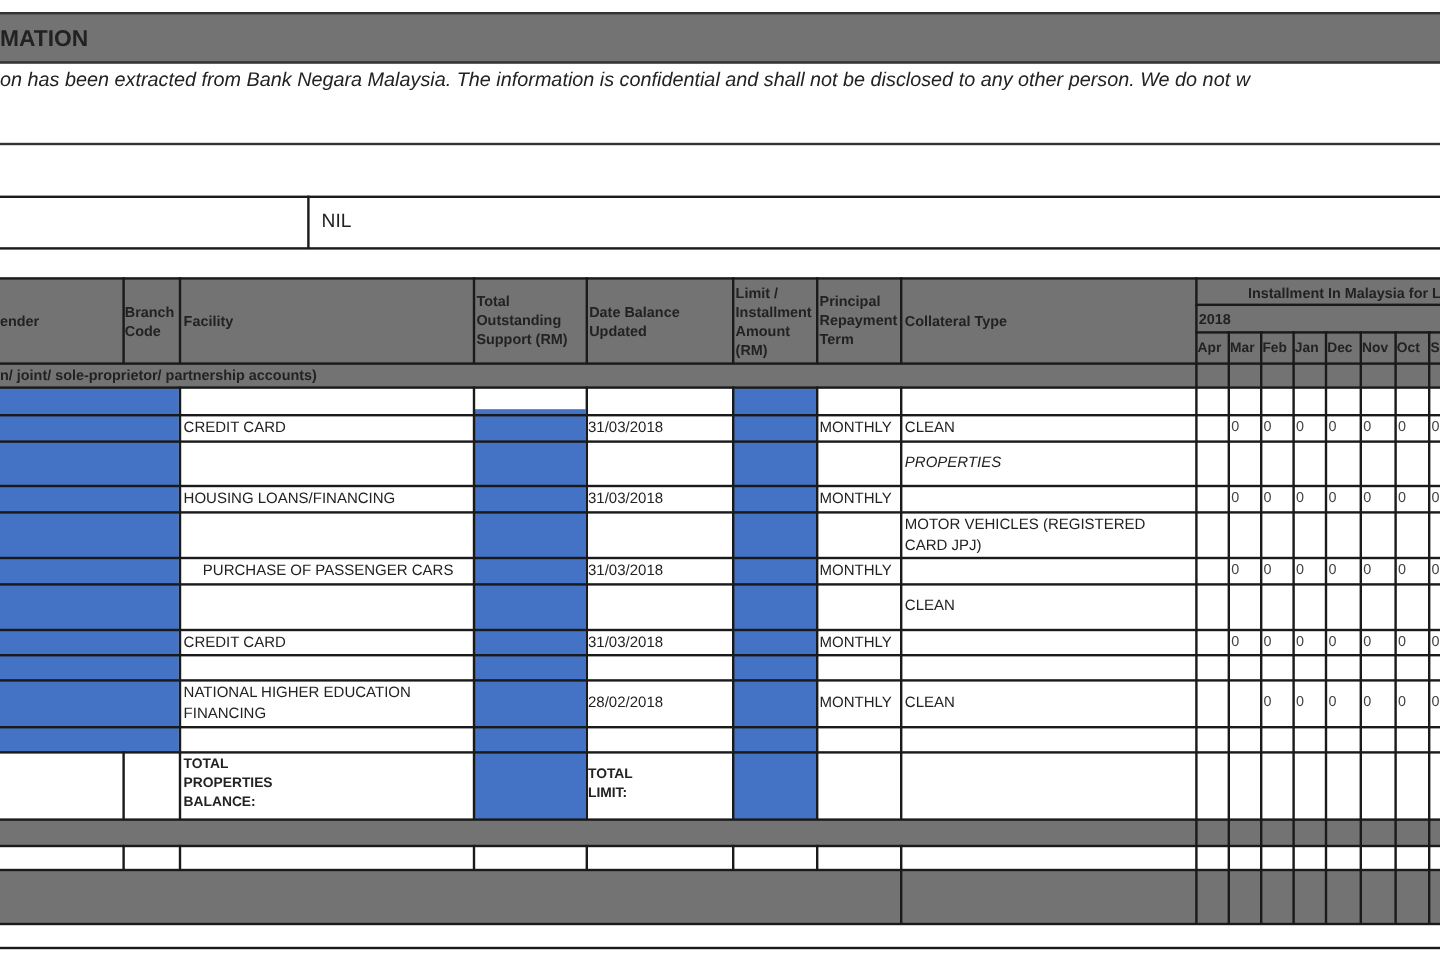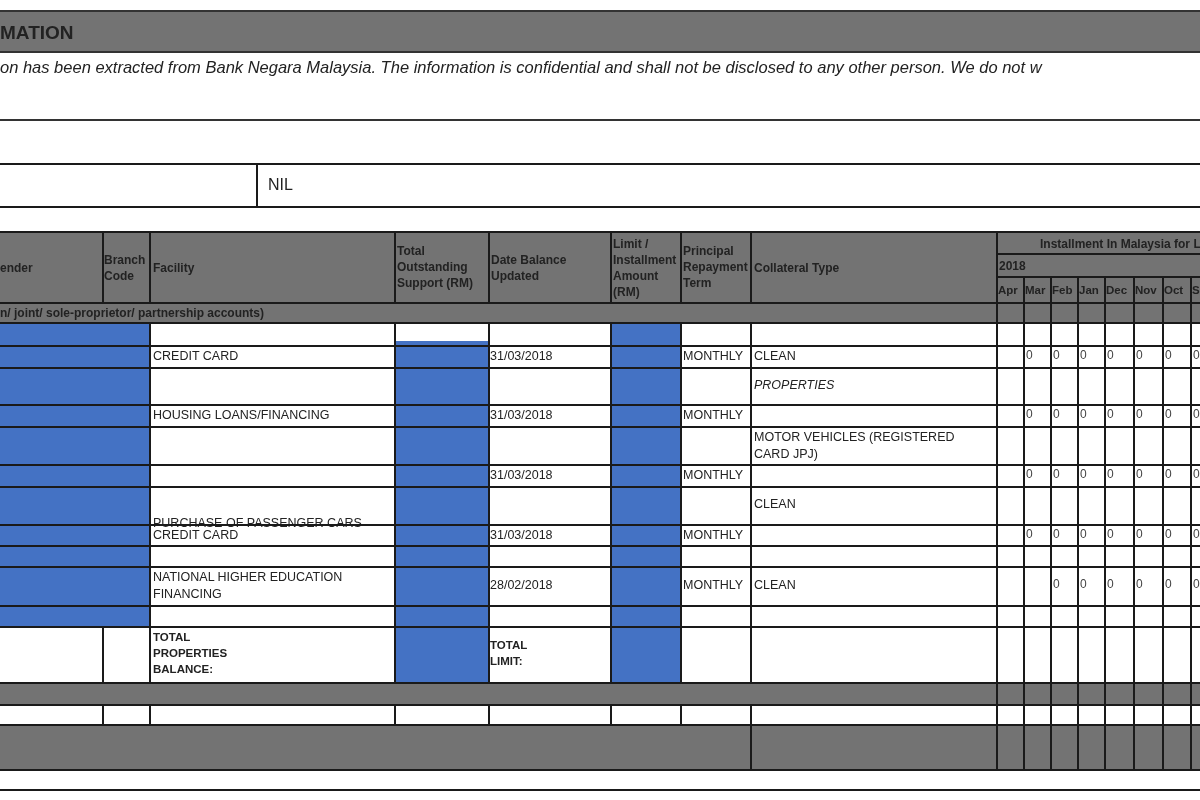--- a/index.html
+++ b/index.html
@@ -64,21 +64,21 @@
 <div class="abs cell" style="left:683px;top:348px;">MONTHLY</div>
 <div class="abs cell" style="left:754px;top:348px;">CLEAN</div>
 
 <div class="abs cell" style="left:754px;top:377px;font-style:italic;">PROPERTIES</div>
 <div class="abs cell" style="left:153px;top:407px;">HOUSING LOANS/FINANCING</div>
 <div class="abs cell" style="left:490px;top:407px;">31/03/2018</div>
 <div class="abs cell" style="left:683px;top:407px;">MONTHLY</div>
 
 <div class="abs cell" style="left:754px;top:429px;">MOTOR VEHICLES (REGISTERED</div>
 <div class="abs cell" style="left:754px;top:446px;">CARD JPJ)</div>
-<div class="abs cell" style="left:153px;top:467px;margin-top:48px;">PURCHASE OF PASSENGER CARS</div>
+<div class="abs cell" style="left:169px;top:467px;">PURCHASE OF PASSENGER CARS</div>
 <div class="abs cell" style="left:490px;top:467px;">31/03/2018</div>
 <div class="abs cell" style="left:683px;top:467px;">MONTHLY</div>
 
 <div class="abs cell" style="left:754px;top:496px;">CLEAN</div>
 <div class="abs cell" style="left:153px;top:527px;">CREDIT CARD</div>
 <div class="abs cell" style="left:490px;top:527px;">31/03/2018</div>
 <div class="abs cell" style="left:683px;top:527px;">MONTHLY</div>
 
 <div class="abs cell" style="left:153px;top:569px;text-align:right;">NATIONAL HIGHER EDUCATION</div>
 <div class="abs cell" style="left:153px;top:586px;">FINANCING</div>

